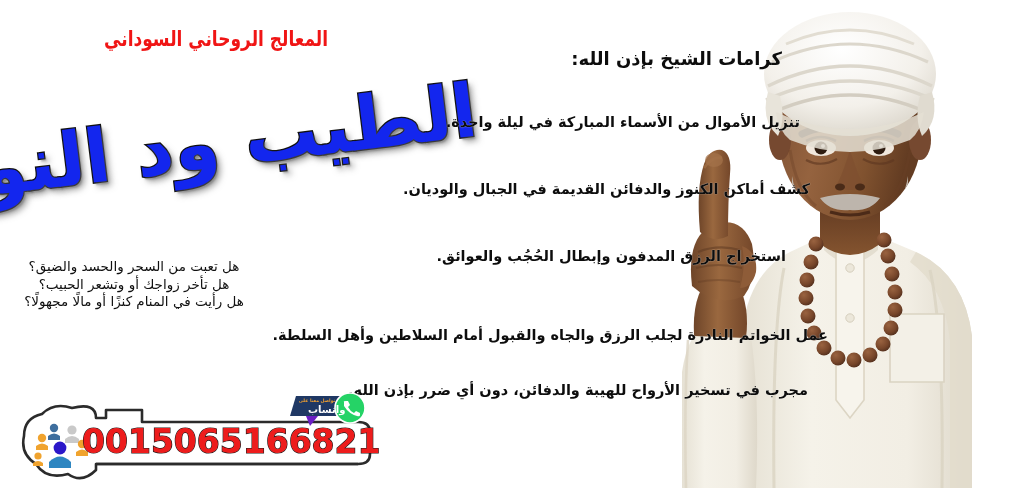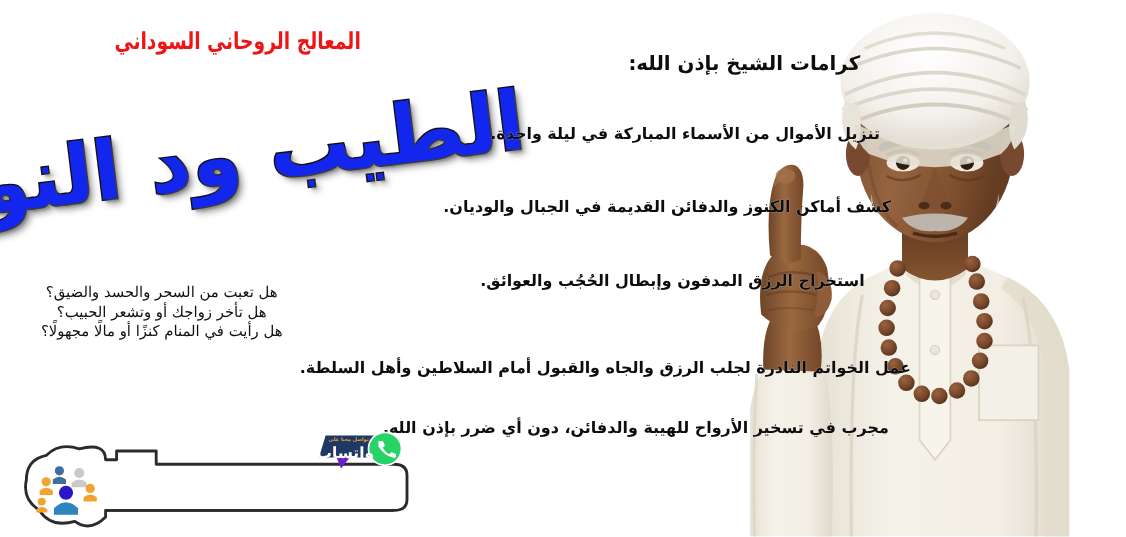--- a/index.html
+++ b/index.html
@@ -62,21 +62,20 @@
     position:absolute;
     left:0px; top:258px;
     width:268px;
     direction:rtl;
     text-align:center;
     font-family:"DejaVu Sans","Liberation Sans",sans-serif;
     font-size:13.5px;
     line-height:17.5px;
     color:#101010;
     font-weight:500;
-    padding-left:13px;
   }
   .questions div{white-space:nowrap;}
 
   
   .services{
     position:absolute;
     left:380px; top:48px;
     width:420px;
     direction:rtl;
     text-align:left;
@@ -138,25 +137,25 @@
     text-align:center;
     direction:rtl;
     font-size:4.6px;
     font-weight:bold;
     color:#F0A030;
     z-index:9;
     white-space:nowrap;
   }
   .wa-label-main{
     position:absolute;
-    left:294px; top:404px;
+    left:308px; top:404px;
     width:46px;
-    text-align:right;
-    direction:rtl;
-    font-size:14px;
+    text-align:left;
+    direction:rtl;
+    font-size:10px;
     font-weight:bold;
     color:#ffffff;
     z-index:9;
     white-space:nowrap;
   }
 </style>
 </head>
 <body>
 
 <div id="banner">
@@ -374,14 +373,15 @@
                Q340 19 344 21 L346 19 L350 21 L350 23
                Q350 25 347 24 Q339 22 334 14 Z" fill="#ffffff"></path>
     </g>
 
     <path d="M86 72 L348 72" stroke="#2B2B2B" stroke-width="2.4" fill="none"></path>
   </svg>
 
   <div class="wa-label-top">تواصل معنا على</div>
   <div class="wa-label-main">واتساب</div>
 
+  <div class="phone-number">0015065166821</div>
 
 </div>
 
 </body></html>

